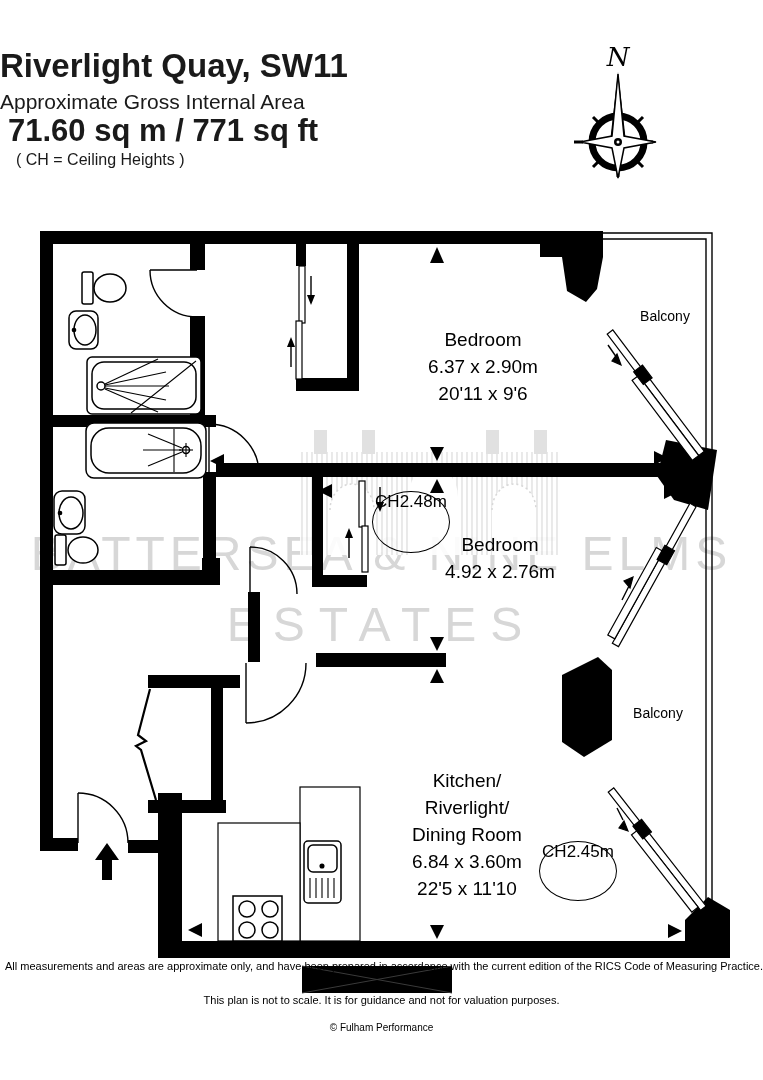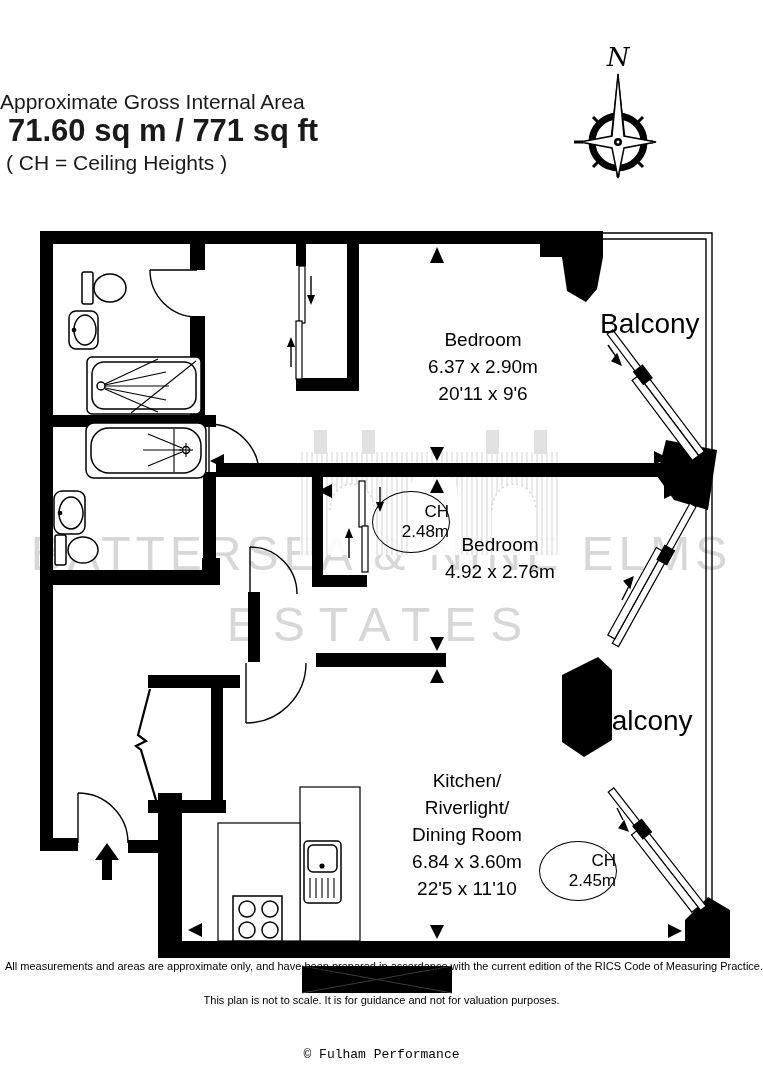--- a/index.html
+++ b/index.html
@@ -1,44 +1,45 @@
 <!DOCTYPE html>
 <html><head>
 <meta charset="utf-8">
 <style>
   html,body{margin:0;padding:0;background:#fff;}
   .page{position:relative;width:763px;height:1080px;background:#fff;overflow:hidden;
         font-family:"Liberation Sans","DejaVu Sans",sans-serif;color:#1a1a1a;}
   .title{position:absolute;left:0;top:47px;width:720px;font-size:33px;font-weight:600;letter-spacing:0;}
   .subtitle{position:absolute;left:0;top:90px;width:720px;font-size:21px;font-weight:400;}
   .area{position:absolute;left:8px;top:113px;width:720px;font-size:31px;font-weight:600;}
-  .chnote{position:absolute;left:6px;top:151px;width:720px;font-size:21px;}
+  .chnote{position:absolute;left:16px;top:151px;width:720px;font-size:16px;}
   
   .wm{position:absolute;z-index:0;white-space:nowrap;color:#d7d7d7;font-weight:400;}
   .wm1{left:50%;top:526px;transform:translateX(-50%);font-size:48px;letter-spacing:5px;}
   .wm2{left:50%;top:597px;transform:translateX(-50%);font-size:48px;letter-spacing:14px;}
   
   .plan{position:absolute;left:0;top:0;z-index:1;}
   
   .room-label{position:absolute;z-index:2;text-align:center;font-size:19px;line-height:27px;color:#000;}
-  .balcony-label{position:absolute;z-index:2;text-align:left;font-size:28px;color:#000;}
+  .balcony-label{position:absolute;z-index:2;text-align:center;font-size:14px;color:#000;}
   .ch-oval{position:absolute;z-index:2;border:1.6px solid #000;border-radius:50%;
-           display:flex;flex-direction:column;align-items:flex-end;justify-content:center;
+           display:flex;flex-direction:row;align-items:flex-start;justify-content:center;
            font-size:17px;line-height:20px;color:#000;background:transparent;}
   
   .footer{position:absolute;left:0;width:763px;text-align:center;z-index:3;color:#000;}
   .f1{top:994px;font-size:11px;}
   .f2{top:960px;font-size:11px;text-align:right;}
-  .f3{top:1047px;font-size:13px;font-family:Liberation Mono, monospace;}
+  .f3{top:1022px;font-size:10px;}
 </style>
 </head>
 <body>
 
 <div class="page">
 
+  <div class="title">Riverlight Quay, SW11</div>
   <div class="subtitle">Approximate Gross Internal Area</div>
   <div class="area">71.60 sq m  /  771 sq ft</div>
   <div class="chnote">( CH = Ceiling Heights )</div>
 
   <div class="wm wm1">BATTERSEA &amp; NINE ELMS</div>
   <div class="wm wm2">ESTATES</div>
 
   <svg class="plan" width="763" height="1080" viewBox="0 0 763 1080">
 
     <defs>

